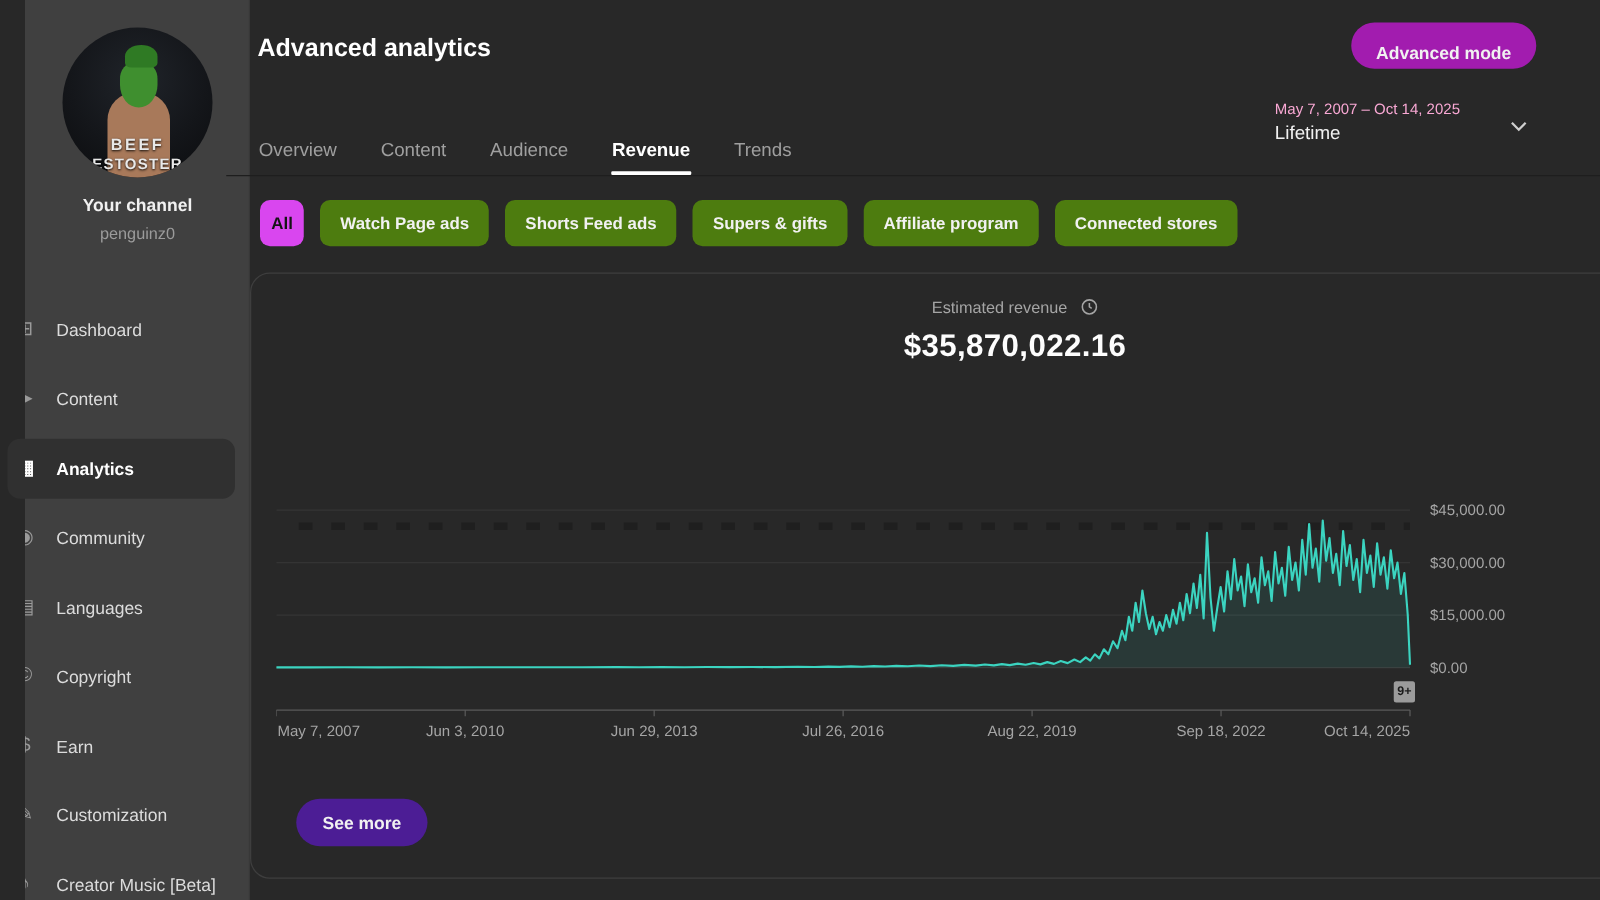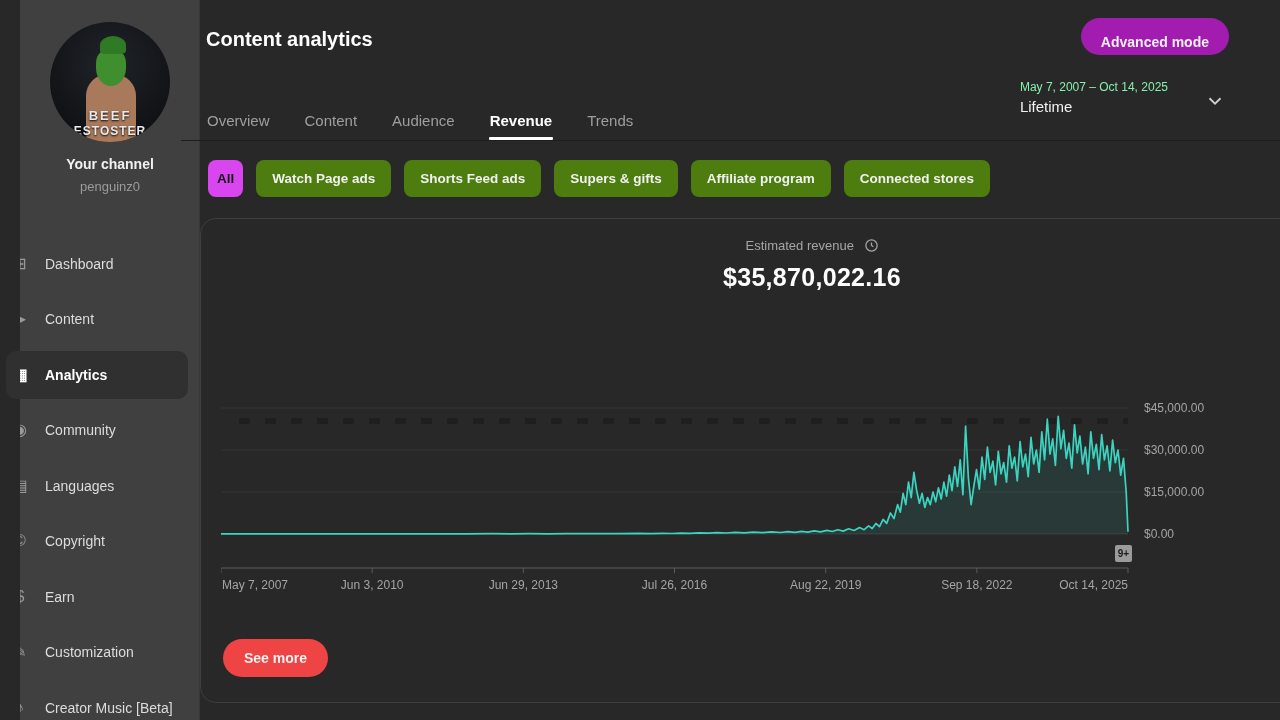--- a/index.html
+++ b/index.html
@@ -47,21 +47,21 @@
   .tab { position:relative; display:flex; align-items:center; color:#9f9f9f; font-size:15px;
     cursor:pointer; padding:0 1px; }
   .tab.active { color:#fff; font-weight:bold; }
   .tab.active::after { content:""; position:absolute; left:0; right:0; bottom:0; height:3px;
     background:#fff; border-radius:1px; }
 
   .adv-btn { position:absolute; top:18px; right:51px; height:37px; padding:16px 20px;
     background:#a21caf; border:none; border-radius:19px; color:#f1f1f1; font-size:14px;
     font-weight:bold; font-family:inherit; cursor:pointer; }
   .datepick { position:absolute; top:80px; right:112px; text-align:left; cursor:pointer; }
-  .datepick .range { font-size:12px; color:#86efac; }
+  .datepick .range { font-size:12px; color:#f9a8d4; }
   .datepick .period { margin-top:4px; font-size:15px; color:#f1f1f1; }
   .chev { position:absolute; top:90px; right:54px; width:22px; height:22px; color:#cfcfcf; cursor:pointer; }
 
   
   .chips { position:absolute; left:27px; top:160px; display:flex; gap:13px; }
   .chip { height:37px; display:flex; align-items:center; padding:0 16px; border-radius:8px;
     background:#4d7c0f; color:#f1f1f1; font-size:13.5px; font-weight:bold; cursor:pointer;
     white-space:nowrap; }
   .chip.selected { background:#d946ef; color:#141414; padding:0 9px; }
 
@@ -77,22 +77,22 @@
   .chart { position:absolute; left:20px; top:187px; width:908px; height:200px; }
   .chart svg { position:absolute; left:0; top:0; }
   .ylabels { position:absolute; left:923px; top:0; width:90px; }
   .ylabel { position:absolute; left:0; font-size:12px; color:#a5a5a5; white-space:nowrap; }
   .xlabels { position:absolute; left:0; top:172px; width:908px; height:18px; }
   .xlabel { position:absolute; font-size:12px; color:#a5a5a5; white-space:nowrap; }
   .mini-badge { position:absolute; left:894px; top:139px; width:17px; height:17px;
     background:#9b9b9b; color:#1b1b1b; font-size:10px; font-weight:bold; border-radius:2px;
     display:flex; align-items:center; justify-content:center; cursor:pointer; }
 
-  .see-more { position:absolute; left:22px; top:420px; height:38px; padding:0 21px;
-    background:#ef4444; border:none; border-radius:19px; color:#f1f1f1; font-size:14px;
+  .see-more { position:absolute; left:36px; top:420px; height:38px; padding:0 21px;
+    background:#4c1d95; border:none; border-radius:19px; color:#f1f1f1; font-size:14px;
     font-weight:bold; font-family:inherit; cursor:pointer; }
 </style>
 </head>
 <body>
 
 <div class="sidebar">
   <div class="avatar-wrap">
     <div class="avatar">
       <div class="torso"></div>
       <div class="beard"></div>
@@ -139,21 +139,21 @@
       <div class="menu-item">
         <span class="mi-icon"><span>♪</span></span>
         <span class="mi-label">Creator Music [Beta]</span>
       </div>
     </div>
 </div>
 
 <div class="main">
 
   <div class="main-header">
-    <div class="page-title">Content analytics</div>
+    <div class="page-title">Advanced analytics</div>
     <div class="tabs" id="tabs">
         <div class="tab">Overview</div>
         <div class="tab">Content</div>
         <div class="tab">Audience</div>
         <div class="tab active">Revenue</div>
         <div class="tab">Trends</div>
       </div>
 
     <button class="adv-btn">Advanced mode</button>
     <div class="datepick">

